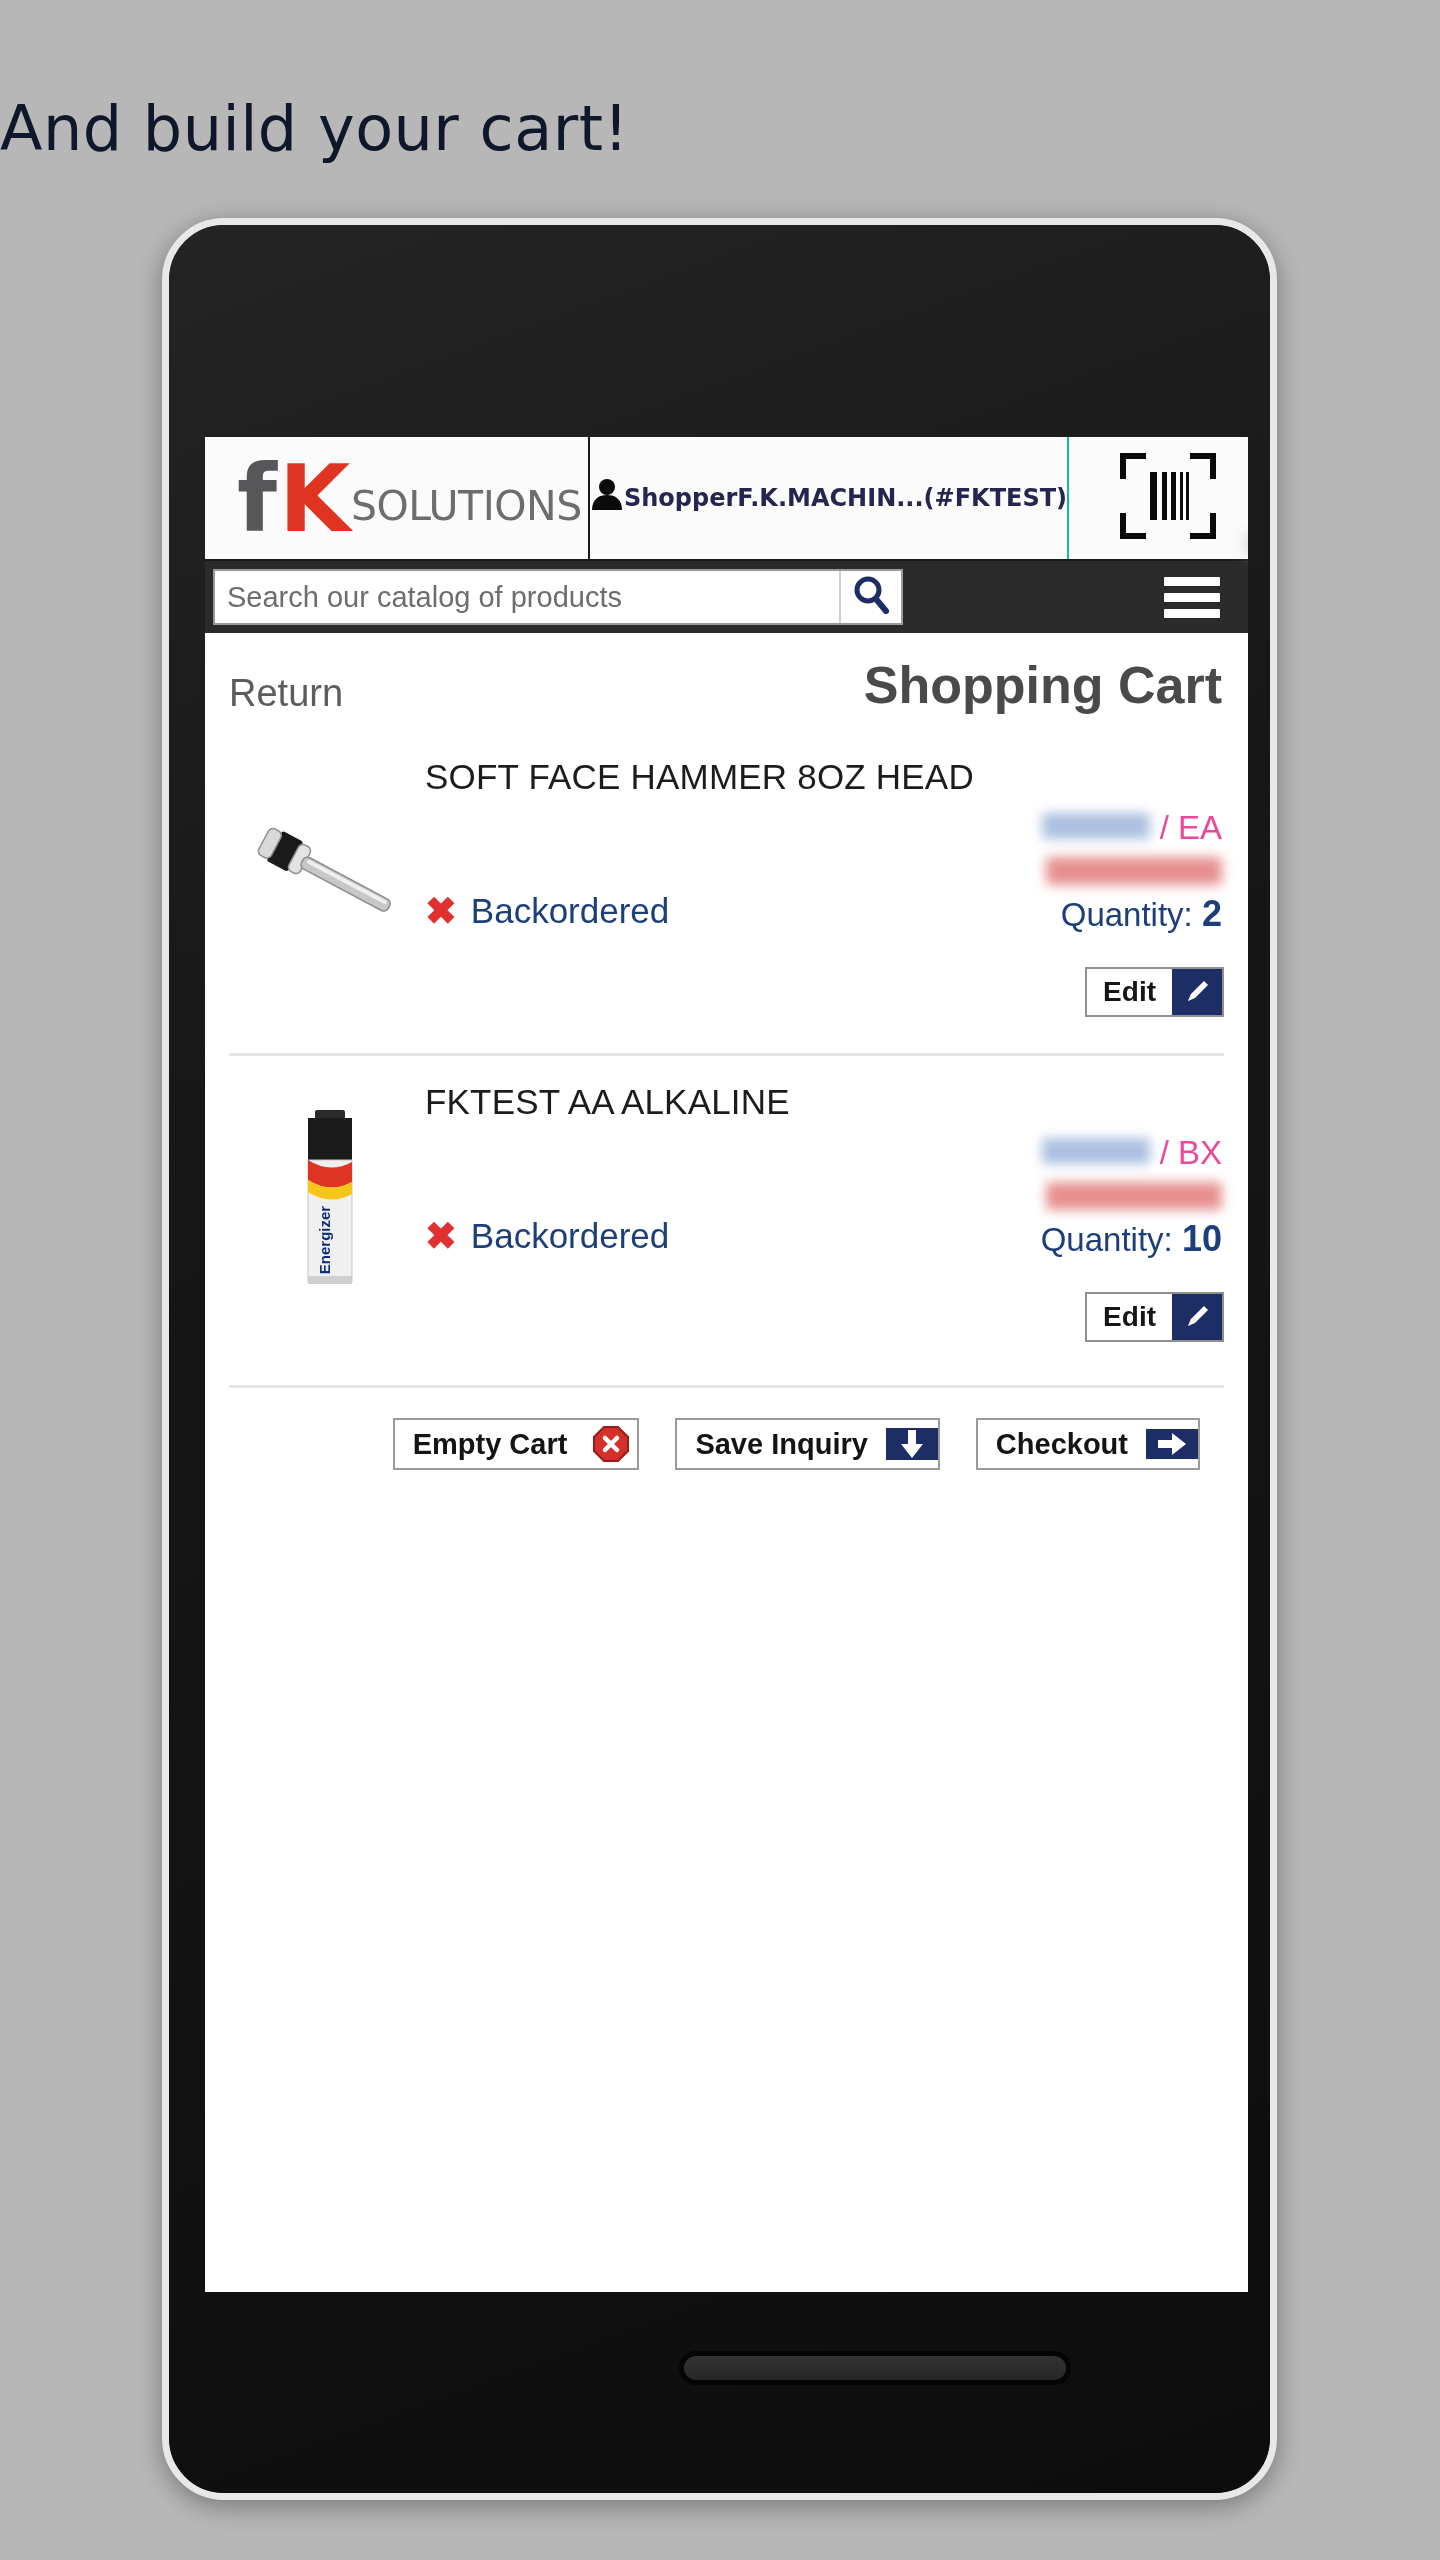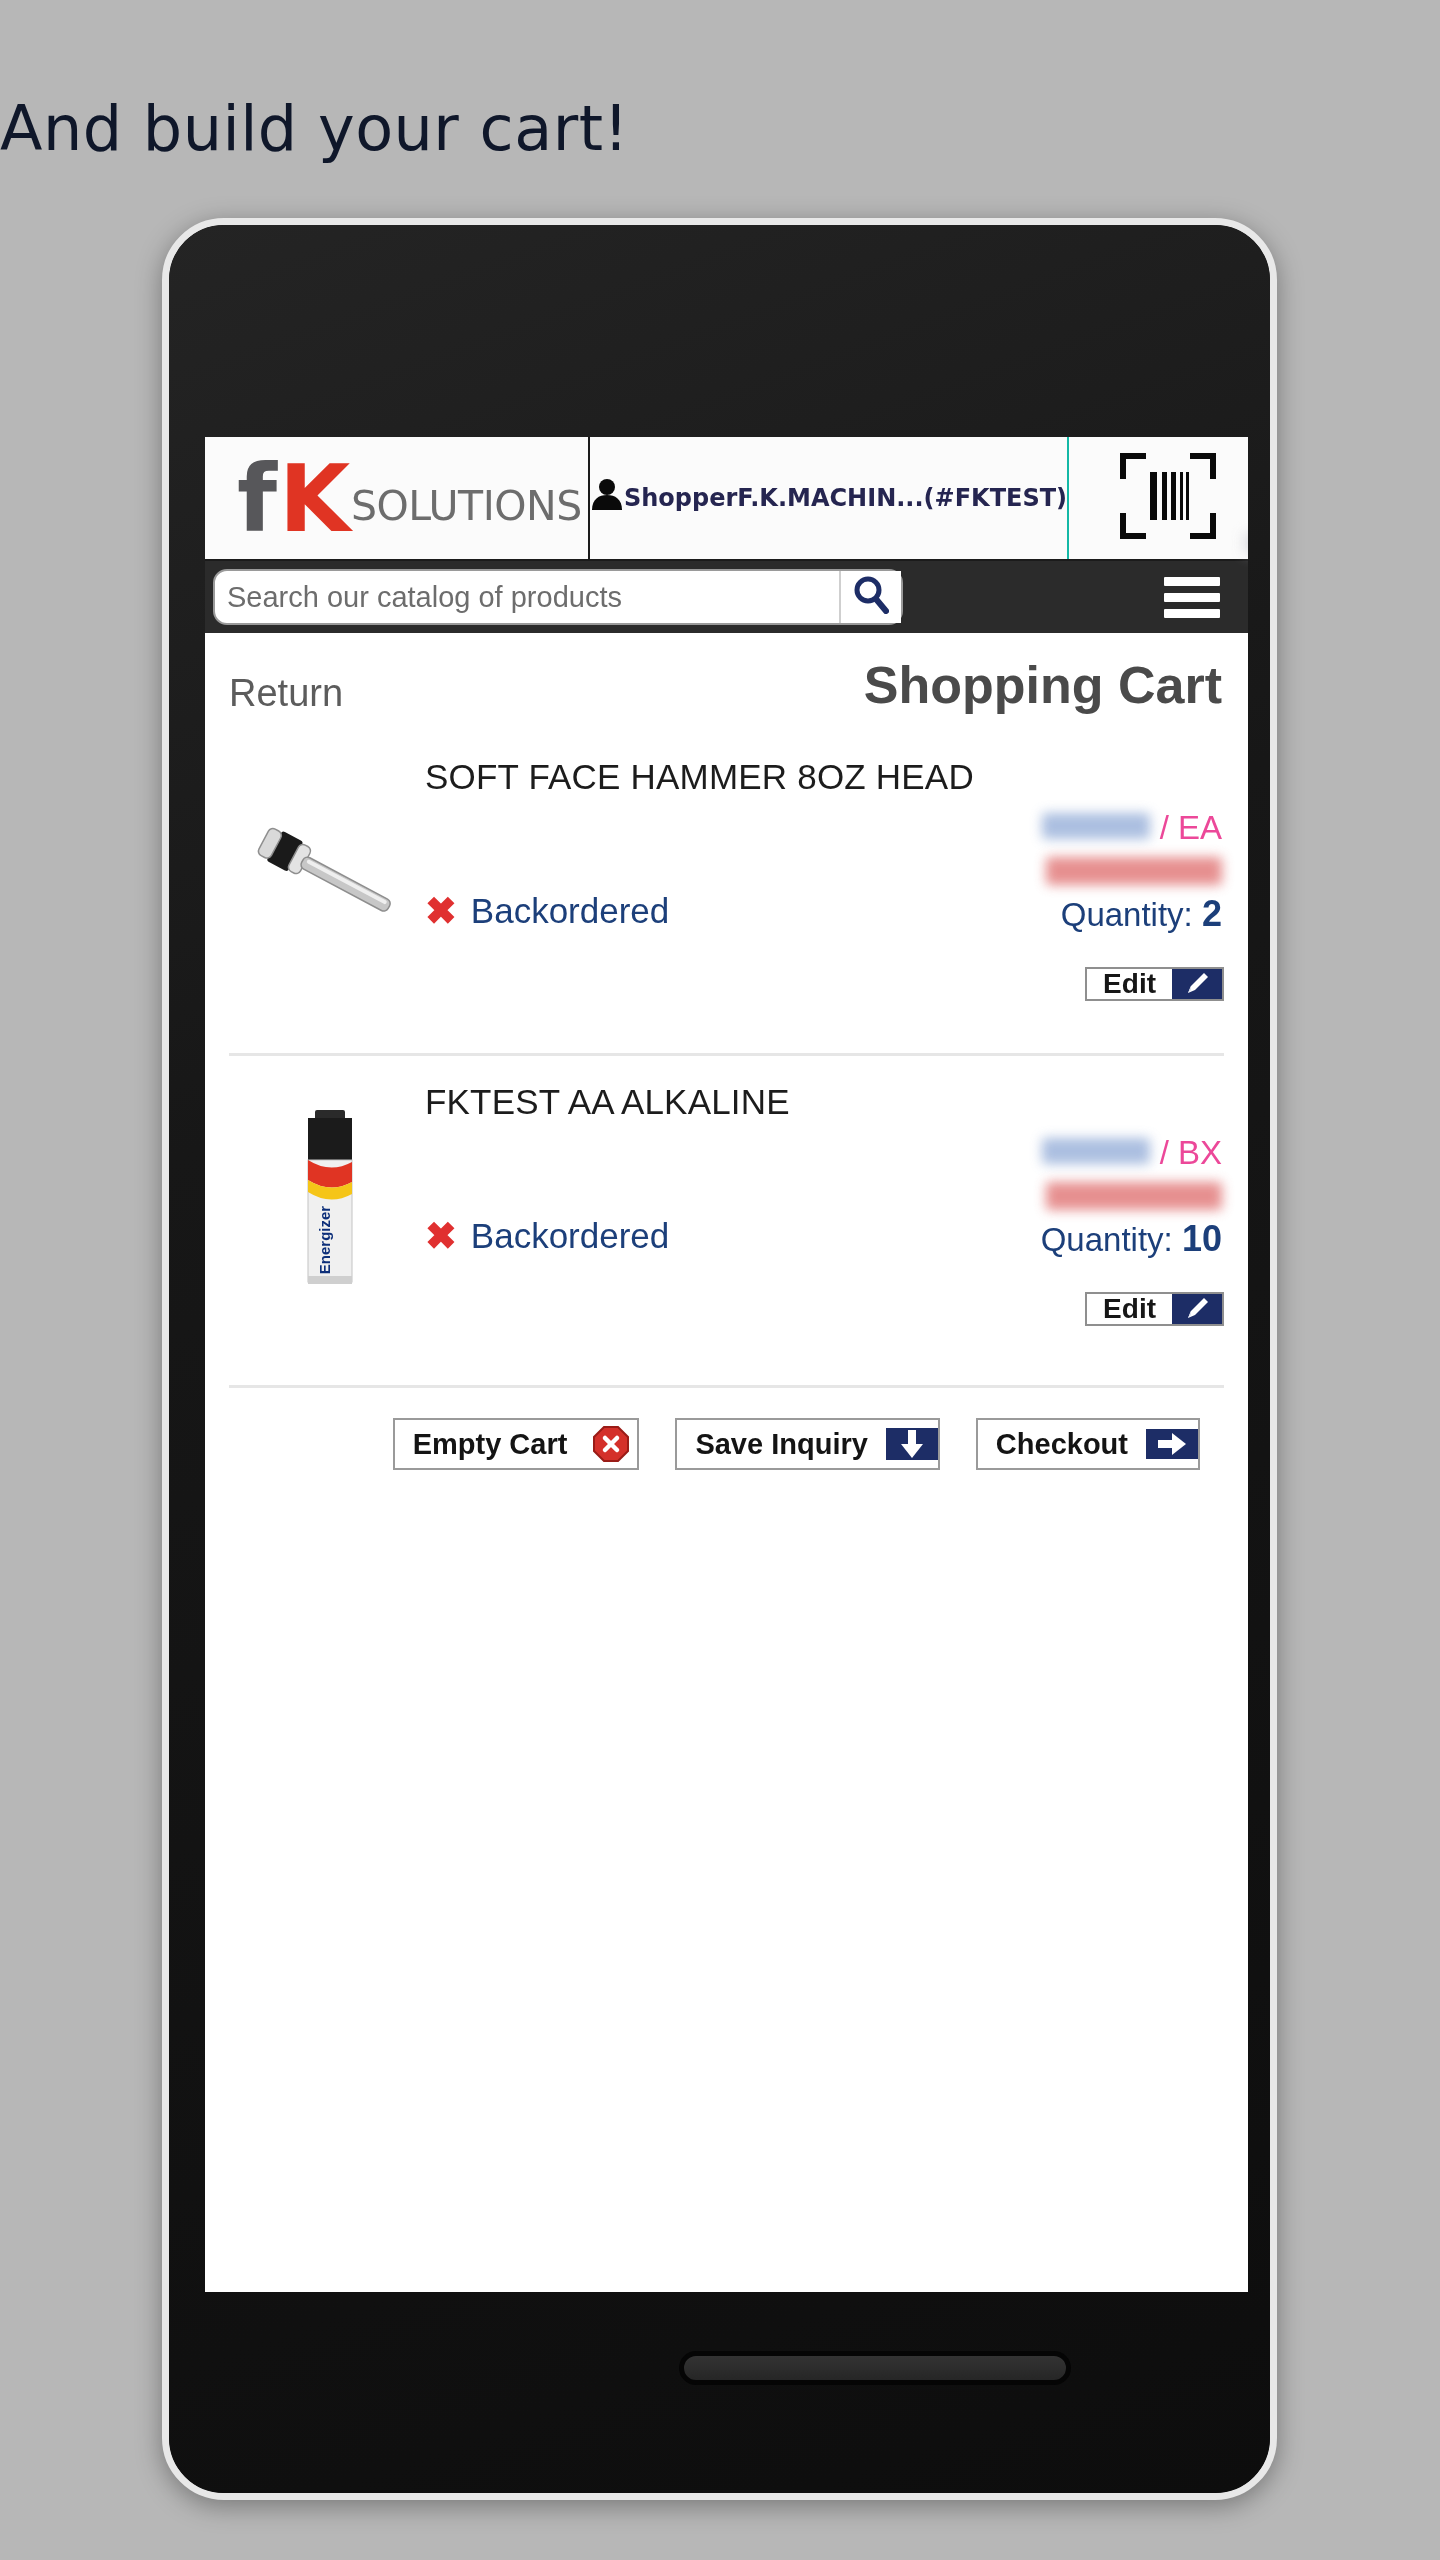--- a/index.html
+++ b/index.html
@@ -157,21 +157,21 @@
     background: #2b2b2b;
     display: flex;
     align-items: center;
     padding: 0 4px;
   }
   .searchbox {
     flex: 0 0 690px;
     height: 56px;
     background: #fff;
     border: 2px solid #9a9a9a;
-    border-radius: 14px;
+    border-radius: 0;
     display: flex; align-items: center;
     margin-left: 4px;
   }
   .searchbox input {
     flex: 1 1 auto;
     border: none; outline: none;
     font-size: 29px;
     color: #4a4a4a;
     padding-left: 12px;
     font-family: "Liberation Sans", sans-serif;
@@ -258,21 +258,21 @@
     font-size: 33px; color: #1c3f7a;
     font-family: "Liberation Sans", sans-serif;
   }
   .qty-line b { font-size: 36px; }
 
   .edit-btn {
     position: absolute; right: 0; top: 236px;
     display: flex; align-items: stretch;
     border: 2px solid #8f8f8f;
     background: #fff;
-    height: 34px; cursor: pointer;
+    height: 50px; cursor: pointer;
   }
   .edit-btn span {
     display: flex; align-items: center; padding: 0 16px;
     font-size: 28px; font-weight: 700; color: #161616;
     font-family: "Liberation Sans", sans-serif;
   }
   .edit-btn .ico {
     width: 50px; background: #1d2d66;
     display: flex; align-items: center; justify-content: center;
   }

